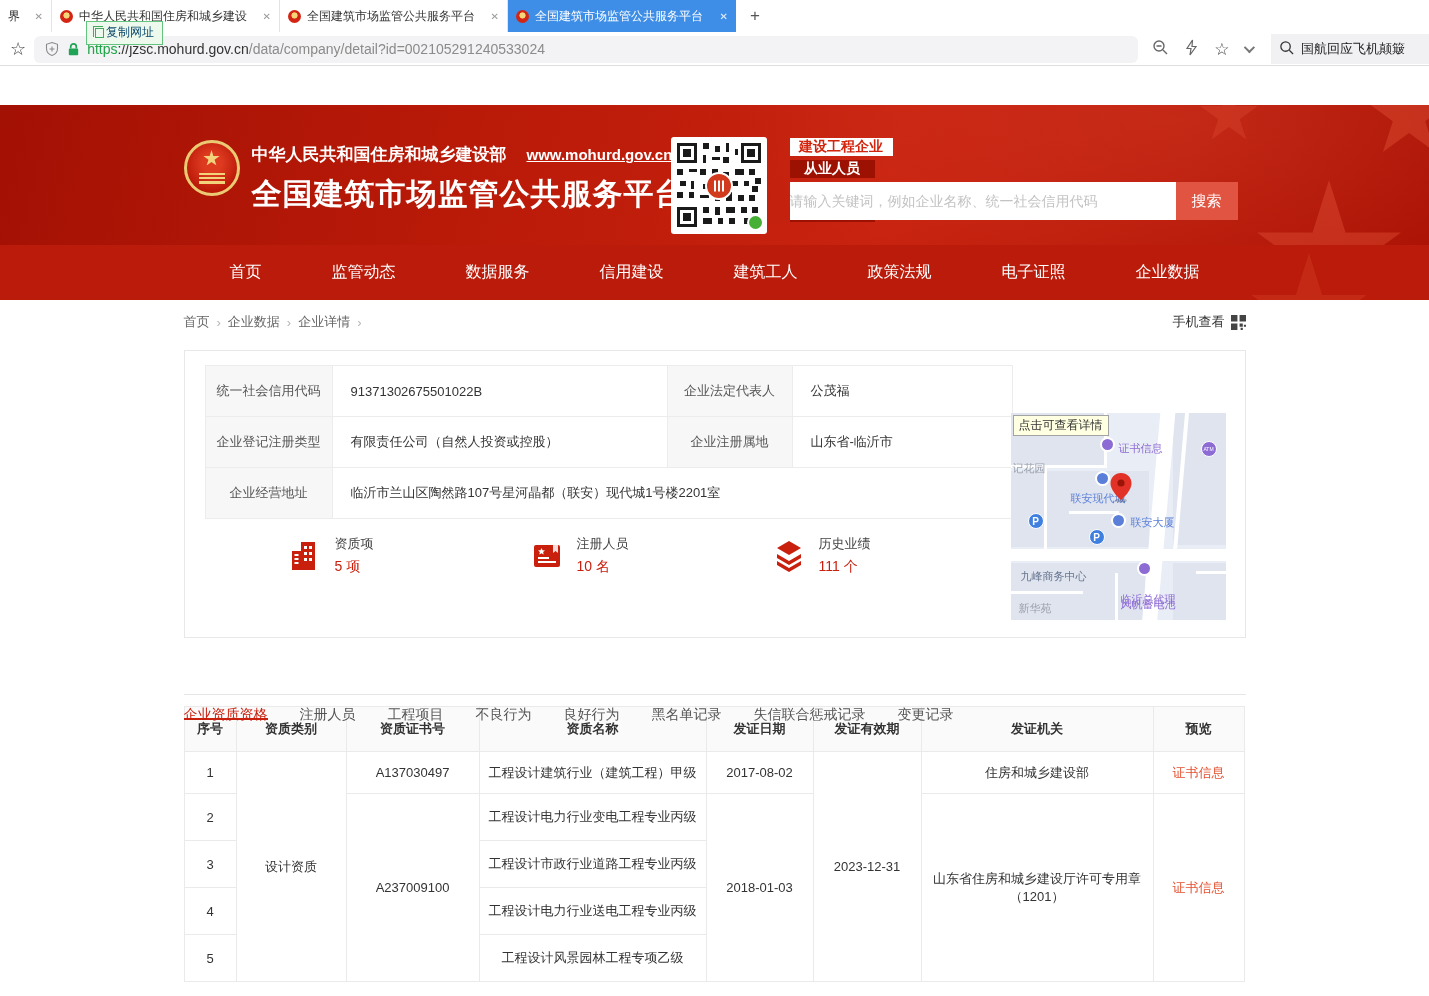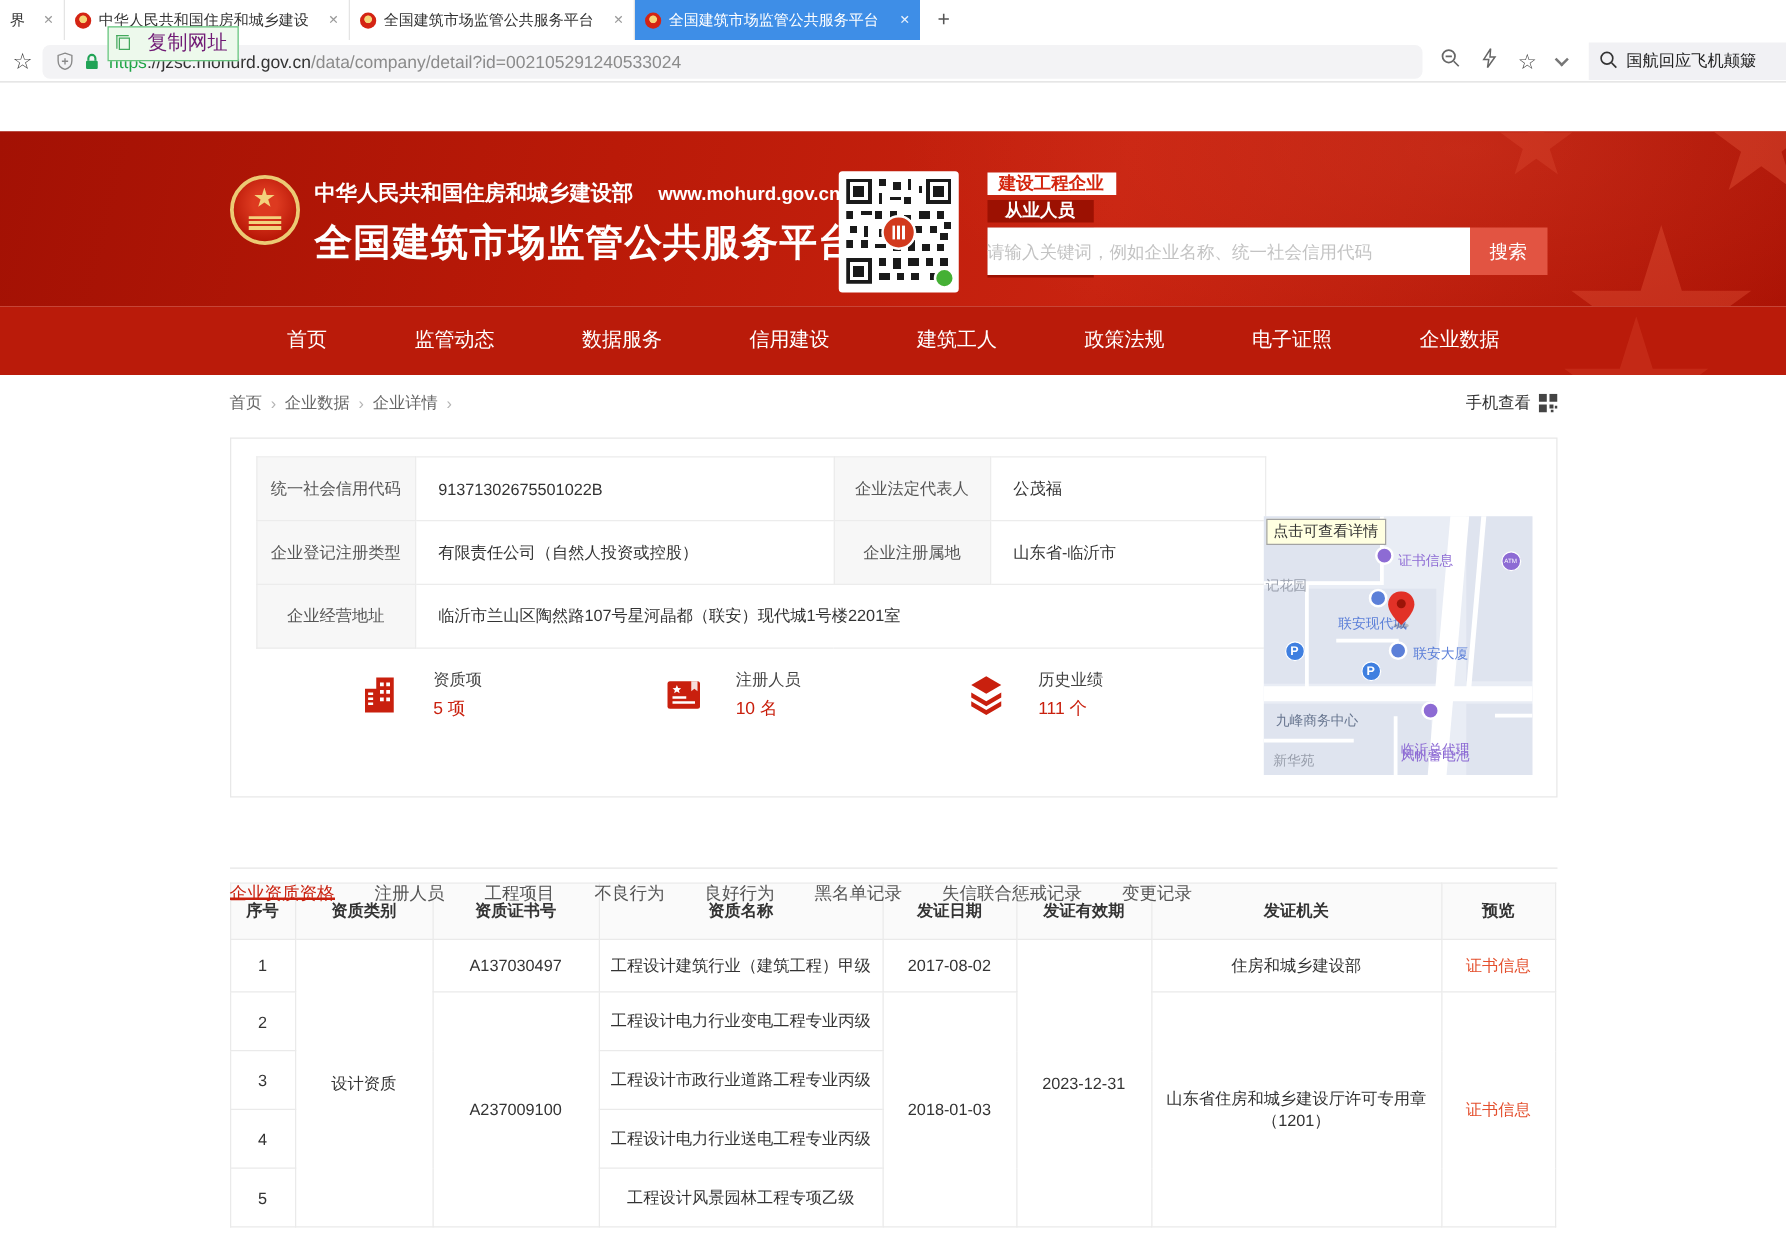--- a/index.html
+++ b/index.html
@@ -14,21 +14,21 @@
   .tab.partial { width: 52px; }
   .tab.wide { width: 228px; }
   .tab-label { flex: 1; white-space: nowrap; overflow: hidden; }
   .favicon { width: 13px; height: 13px; border-radius: 50%; background: radial-gradient(circle at 50% 42%, #f5d578 0 28%, #d42413 34%); margin-right: 6px; flex: none; }
   .tab-close { flex: none; margin-left: 6px; color: #999; font-size: 10px; cursor: pointer; }
   .tab-close::before { content: "✕"; }
   .tab.active { background: #3e8ee7; color: #fff; border-right: none; }
   .tab.active .tab-close { color: #eaf2fc; }
   .newtab { width: 38px; display: flex; align-items: center; justify-content: center; color: #555; font-size: 17px; }
   .newtab::before { content: "+"; }
-  .copy-tooltip { position: absolute; left: 86px; top: 21px; z-index: 9; background: #edf9ec; border: 1px solid #64c37d; color: #701a75; font-size: 16px; padding: 2px 8px 3px; display: flex; align-items: center; gap: 14px; }
+  .copy-tooltip { position: absolute; left: 86px; top: 21px; z-index: 9; background: #edf9ec; border: 1px solid #64c37d; color: #0c4a6e; font-size: 12px; padding: 2px 8px 3px; display: flex; align-items: center; gap: 2px; }
   .copy-ico { width: 9px; height: 10px; border: 1px solid #44a95d; position: relative; display: inline-block; }
   .copy-ico::before { content: ""; position: absolute; left: -3px; top: -3px; width: 9px; height: 10px; border-left: 1px solid #44a95d; border-top: 1px solid #44a95d; }
   .addrbar { height: 34px; display: flex; align-items: center; }
   .bookmark-star { margin: 0 8px 0 10px; font-size: 18px; color: #444; }
   .bookmark-star::before { content: "☆"; }
   .urlpill { width: 1104px; height: 27px; background: #f3f3f5; border-radius: 6px; display: flex; align-items: center; padding: 0 10px; font-size: 14px; }
   .urlpill .ico { display: flex; margin-right: 6px; }
   .u-scheme { color: #1ea446; }
   .u-host { color: #333; }
   .u-path { color: #8b8b8b; }
@@ -44,21 +44,21 @@
   .dec-star.s2 { width: 90px; height: 90px; right: -25px; top: -35px; }
   .dec-star.s3 { width: 60px; height: 60px; right: 170px; top: -20px; opacity: .35; }
   .dec-star.s4 { width: 120px; height: 120px; right: 60px; top: 8px; opacity: .35; }
   .hwrap { width: 1062px; margin: 0 auto; position: relative; height: 100%; z-index: 2; }
   .emblem { position: absolute; left: 0; top: 35px; width: 56px; height: 56px; border-radius: 50%; border: 3px solid #ecca74; background: radial-gradient(circle at 50% 40%, #dd3a20 25%, #b61505 78%); }
   .e-star { position: absolute; left: 50%; top: 7px; transform: translateX(-50%); width: 17px; height: 17px; background: #f3d27c; clip-path: polygon(50% 0%,61% 35%,98% 35%,68% 57%,79% 91%,50% 70%,21% 91%,32% 57%,2% 35%,39% 35%); }
   .e-gate { position: absolute; left: 50%; bottom: 9px; transform: translateX(-50%); width: 26px; height: 11px;
     background: linear-gradient(#f3d27c 0 2px, transparent 2px 4px, #f3d27c 4px 6px, transparent 6px 8px, #f3d27c 8px 11px); }
   .brand { position: absolute; left: 68px; top: 38px; color: #fff; }
   .brand-top { font-size: 17px; font-weight: bold; display: flex; align-items: baseline; }
-  .brand-url { font-size: 15px; margin-left: 20px; }
+  .brand-url { font-size: 15px; margin-left: 20px; text-decoration: underline; }
   .brand-main { font-size: 30px; font-weight: bold; letter-spacing: 1px; margin-top: 8px; }
   .qrcard { position: absolute; left: 487px; top: 32px; width: 96px; height: 97px; background: #fff; border-radius: 3px; padding: 6px; }
   .qrcard svg { width: 84px; height: 84px; display: block; }
   .qr-center { position: absolute; left: 50%; top: 50%; transform: translate(-50%,-50%); width: 28px; height: 28px; border-radius: 50%; background: #d23a1e; border: 2px solid #fff; }
   .qr-center::before { content: ""; position: absolute; left: 50%; top: 50%; transform: translate(-50%,-50%); width: 10px; height: 11px;
     background: linear-gradient(90deg,#fff 0 2px,transparent 2px 4px,#fff 4px 6px,transparent 6px 8px,#fff 8px 10px); }
   .qr-green { position: absolute; right: 3px; bottom: 3px; width: 17px; height: 17px; border-radius: 50%; background: #45b035; border: 2px solid #fff; }
   .search-widget { position: absolute; left: 606px; top: 33px; width: 448px; }
   .stabs { display: flex; height: 44px; gap: 4px; flex-direction: column; }
   .stab { display: flex; align-items: center; justify-content: center; width: 85px; background: #9c1102; color: #fff; font-size: 14px; font-weight: bold; cursor: pointer; }
@@ -82,21 +82,21 @@
   .card-head { display: flex; align-items: flex-start; }
   .company-title { font-size: 20px; font-weight: bold; color: #333; margin: 6px 0 14px; }
   .region { margin-left: auto; font-size: 12px; color: #666; margin-top: 12px; }
   .info-table { border-collapse: collapse; width: 808px; table-layout: fixed; }
   .info-table td { border: 1px solid #ececec; height: 51px; font-size: 13px; }
   .info-table td.lbl { background: #f7f7f7; text-align: center; color: #555; width: 127px; }
   .info-table td.val { padding: 0 18px; color: #333; }
   .info-table td.v1 { width: 335px; }
   .info-table td.l2 { width: 125px; }
   .stats { width: 808px; display: flex; margin-top: 16px; padding-left: 82px; }
-  .stat { width: 262px; display: flex; align-items: center; gap: 24px; }
+  .stat { width: 262px; display: flex; align-items: center; gap: 12px; }
   .stat svg { flex: none; }
   .slbl { font-size: 13px; color: #444; }
   .sval { font-size: 14px; color: #c9200e; margin-top: 5px; }
   
   .map { position: absolute; right: 19px; top: 62px; width: 215px; height: 207px; background: #e9edf5; overflow: hidden; cursor: pointer; font-size: 11px; }
   .blk { position: absolute; background: #dfe4ef; }
   .road { position: absolute; background: #fff; }
   .map-tip { position: absolute; left: 2px; top: 2px; z-index: 12; background: #ffffe1; border: 1px solid #a3a3a3; color: #333; font-size: 12px; padding: 1px 5px; }
   .mlabel { position: absolute; white-space: nowrap; z-index: 6; }
   .purple { color: #8d6bd4; } .blue { color: #5b7fd8; } .grayl { color: #9aa0ad; } .dkblue { color: #67758f; }

